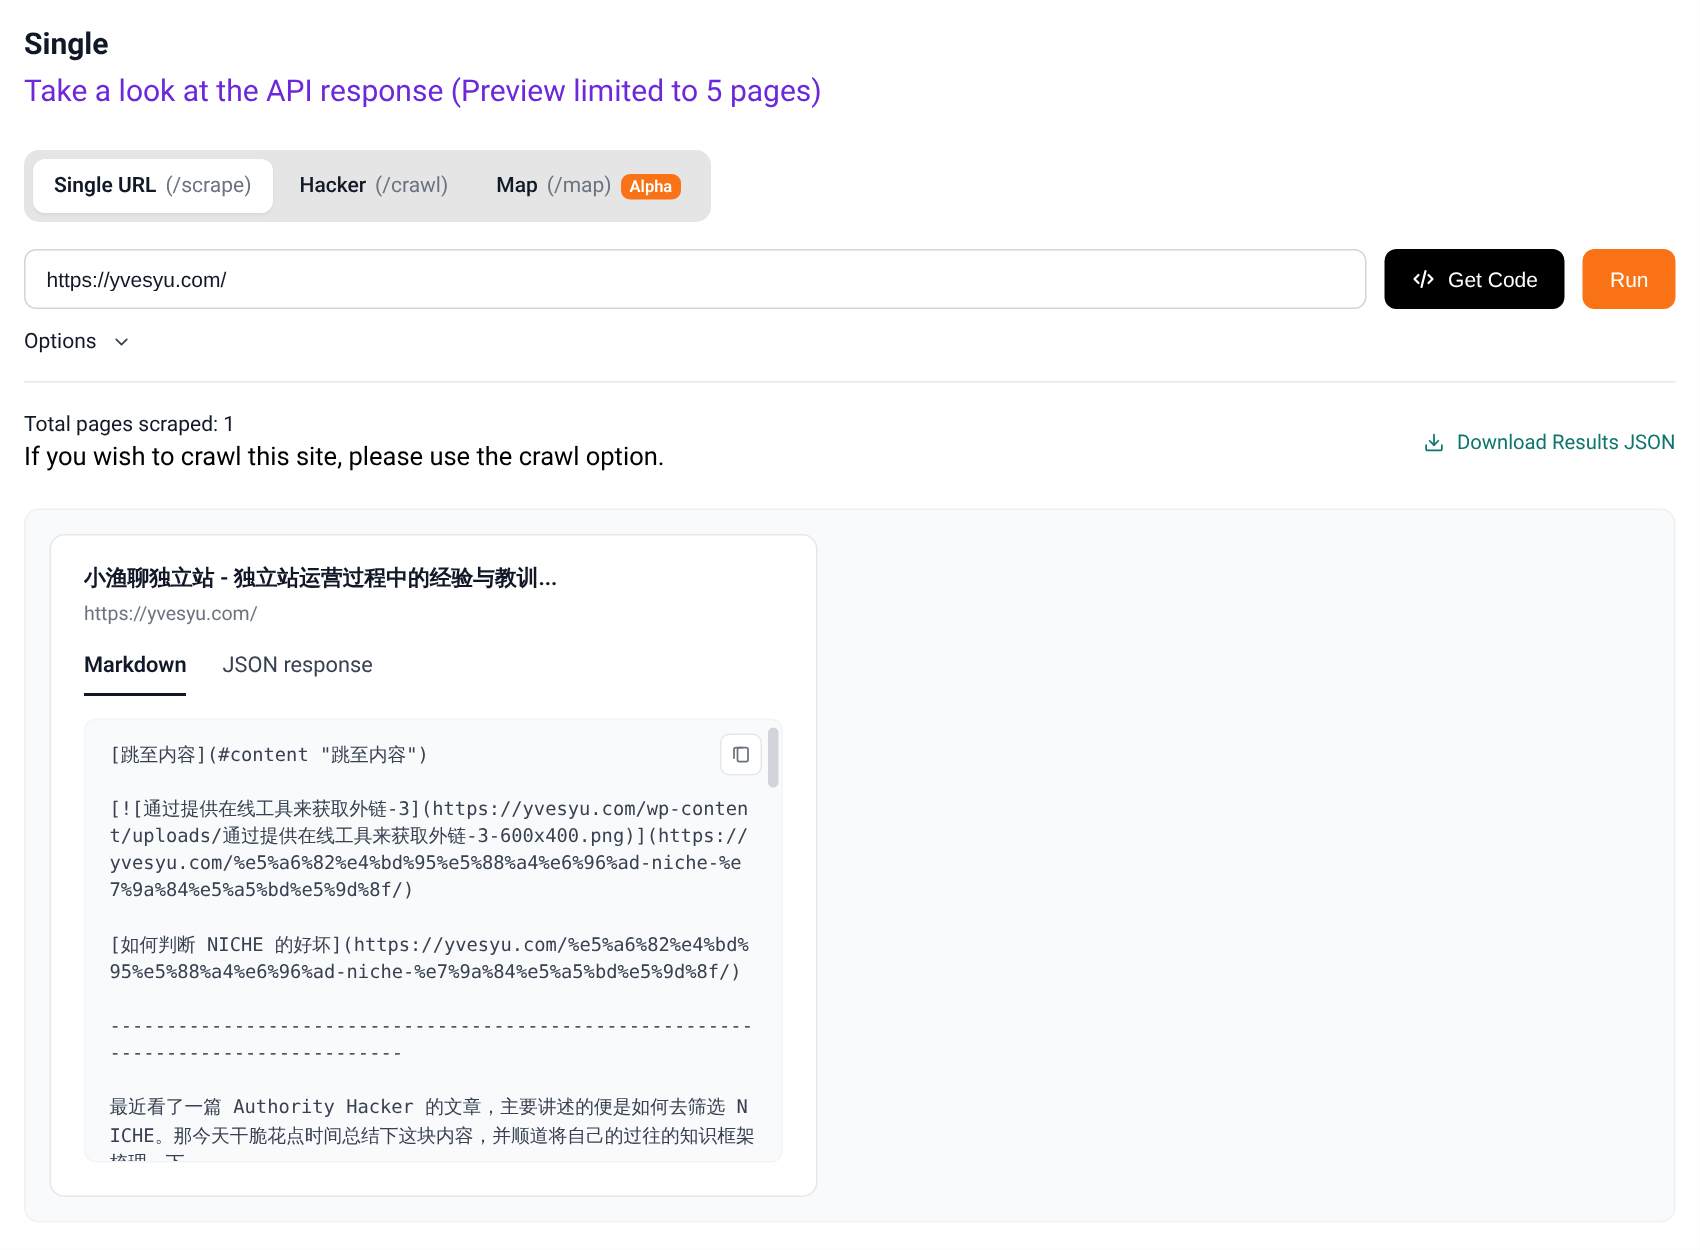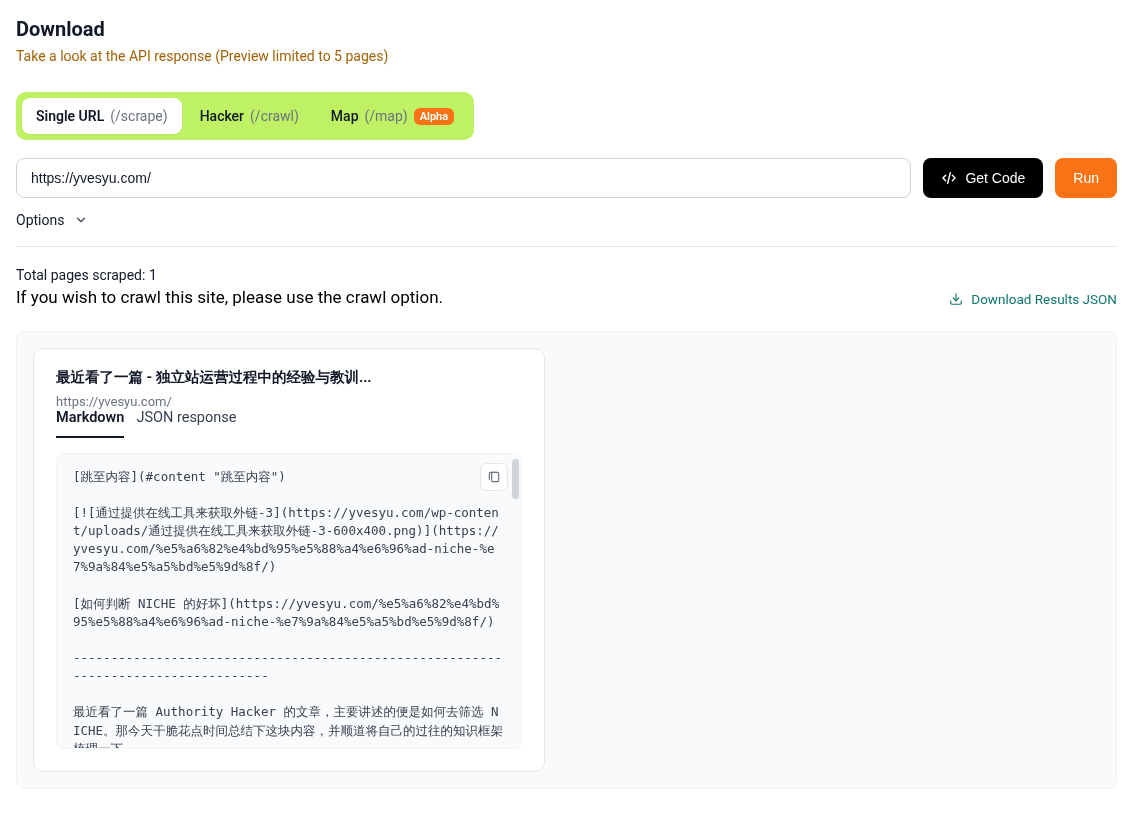--- a/index.html
+++ b/index.html
@@ -4,26 +4,26 @@
 <style>
 * { margin: 0; padding: 0; box-sizing: border-box; }
 body {
   font-family: -apple-system, BlinkMacSystemFont, "Segoe UI", Roboto, Helvetica, Arial, sans-serif;
   background: #fff;
   color: #111827;
   padding: 16px 16px 0 16px;
   width: 1133px;
 }
 .page-title { font-size: 20px; font-weight: 700; line-height: 1.3; }
-.page-subtitle { color: #a16207; font-size: 14px; margin-top: 6px; }
+.page-subtitle { color: #6d28d9; font-size: 20px; margin-top: 6px; }
 
 .tabs-wrap { margin-top: 28px; }
 .tabs {
   display: inline-flex;
-  background: #bef264;
+  background: #e5e5e5;
   border-radius: 10px;
   padding: 6px;
   gap: 4px;
 }
 .tab {
   display: flex;
   align-items: center;
   gap: 6px;
   height: 36px;
   padding: 0 14px;
@@ -72,42 +72,42 @@
 }
 .btn-dark { background: #000; color: #fff; text-align: right; }
 .btn-orange { background: #f97316; color: #fff; }
 .icon-svg { display: block; }
 
 .options-row { margin-top: 14px; display: flex; align-items: center; gap: 10px; cursor: pointer; width: fit-content; }
 .options-row .text { font-size: 14px; color: #111827; }
 
 .divider { border-top: 1px solid #e5e7eb; margin-top: 18px; }
 
-.results-header { display: flex; justify-content: space-between; align-items: flex-end; margin-top: 20px; gap: 40px; }
+.results-header { display: flex; justify-content: space-between; align-items: center; margin-top: 20px; gap: 40px; }
 .results-left .count { font-size: 14px; color: #111827; }
 .results-left .hint { font-size: 17px; color: #000000; margin-top: 4px; }
 .download-link { display: inline-flex; align-items: center; gap: 8px; color: #0f766e; font-size: 13.5px; cursor: pointer; }
 
 .results-area {
   margin-top: 24px;
   background: #f9fafb;
   border: 1px solid #eef0f2;
   border-radius: 10px;
   padding: 16px;
 }
 .card {
   width: 512px;
   background: #fff;
   border: 1px solid #e5e7eb;
   border-radius: 10px;
   padding: 20px 22px 22px 22px;
 }
 .card-title { font-size: 14.5px; font-weight: 700; color: #111827; line-height: 1.3; white-space: nowrap; overflow: hidden; text-overflow: ellipsis; }
 .card-url { color: #6b7280; font-size: 13px; margin-top: 6px; }
-.inner-tabs { display: flex; gap: 12px; border-bottom: 1px solid transparent; }
+.inner-tabs { display: flex; gap: 24px; margin-top: 18px; border-bottom: 1px solid transparent; }
 .inner-tab { font-size: 14.5px; color: #374151; padding-bottom: 10px; cursor: pointer; }
 .inner-tab.active { color: #111827; font-weight: 600; border-bottom: 2px solid #111827; }
 
 .code-wrap { position: relative; margin-top: 14px; }
 .code-box {
   background: #f9fafb;
   border: 1px solid #f3f4f6;
   border-radius: 8px;
   padding: 14px 16px;
   font-family: ui-monospace, SFMono-Regular, Menlo, Consolas, monospace;
@@ -135,21 +135,21 @@
   position: absolute;
   top: 6px; right: 3px;
   width: 7px; height: 40px;
   background: #d1d5db;
   border-radius: 4px;
 }
 </style>
 </head>
 <body>
 
-<h1 class="page-title">Download</h1>
+<h1 class="page-title">Single</h1>
 <p class="page-subtitle">Take a look at the API response (Preview limited to 5 pages)</p>
 
 <div class="tabs-wrap">
   <div class="tabs">
     <div class="tab active">
       <span class="label">Single URL</span>
       <span class="api">(/scrape)</span>
     </div>
     <div class="tab">
       <span class="label">Hacker</span>
@@ -200,21 +200,21 @@
         <path d="M21 15v4a2 2 0 0 1-2 2H5a2 2 0 0 1-2-2v-4"></path>
         <polyline points="7 10 12 15 17 10"></polyline>
         <line x1="12" y1="15" x2="12" y2="3"></line>
       </svg>
     <span>Download Results JSON</span>
   </div>
 </div>
 
 <div class="results-area">
   <div class="card">
-    <div class="card-title">最近看了一篇 - 独立站运营过程中的经验与教训...</div>
+    <div class="card-title">小渔聊独立站 - 独立站运营过程中的经验与教训...</div>
     <div class="card-url">https://yvesyu.com/</div>
     <div class="inner-tabs">
       <div class="inner-tab active">Markdown</div>
       <div class="inner-tab">JSON response</div>
     </div>
     <div class="code-wrap">
       <div class="scroll-track"></div>
       <button class="copy-btn">
         <svg width="14" height="14" viewBox="0 0 24 24" fill="none" stroke="currentColor" stroke-width="2" stroke-linecap="round" stroke-linejoin="round">
             <rect x="8" y="4" width="12" height="16" rx="2"></rect>

